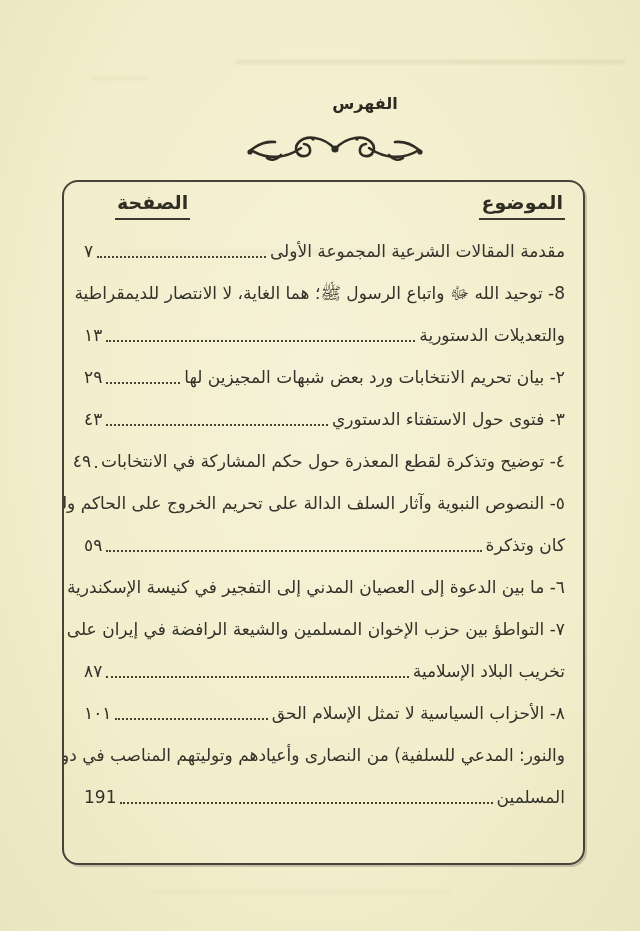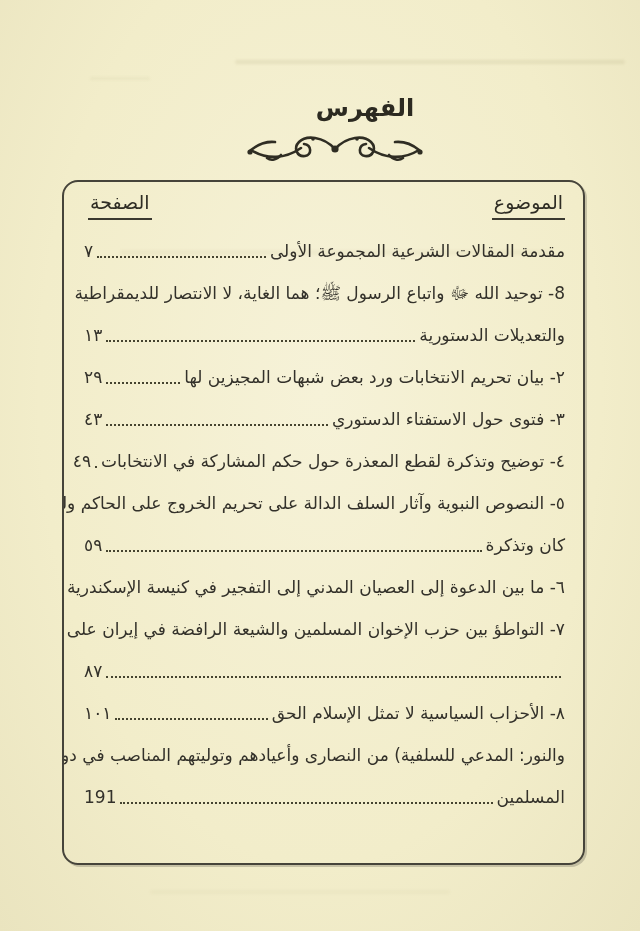--- a/index.html
+++ b/index.html
@@ -15,37 +15,37 @@
   }
   
   .artifact { position:absolute; background:rgba(150,140,95,0.14); filter:blur(1.5px); border-radius:3px; }
   .a1 { left:235px; top:60px;  width:390px; height:4px; }
   .a2 { left:120px; top:250px; width:430px; height:5px; opacity:.5; }
   .a3 { left:90px;  top:77px;  width:60px;  height:3px; opacity:.6; }
   .a4 { left:150px; top:890px; width:300px; height:4px; opacity:.4; }
 
   .title {
     position:absolute; top:94px; left:230px; width:270px;
-    text-align:center; font-size:24px; font-weight:bold; color:#2c2a21;
+    text-align:center; font-size:16px; font-weight:bold; color:#2c2a21;
     letter-spacing:0.5px;
   }
   .ornament { position:absolute; top:131px; left:243px; width:184px; height:36px; }
 
   .toc-box {
     position:absolute; left:62px; top:180px; width:523px; height:685px;
     border:2px solid #46443a; border-radius:16px;
     box-shadow: 2px 2px 0 rgba(70,68,58,0.25);
   }
   .toc-header {
     display:flex; justify-content:space-between;
     padding:9px 18px 0 24px; height:46px;
   }
   .hdr {
-    font-size:19px; font-weight:normal; color:#2f2d24;
-    border-bottom:2px solid #3b3930; padding:0 2px 5px 2px; height:fit-content;
+    font-size:19px; font-weight:bold; color:#2f2d24;
+    border-bottom:2px solid #3b3930; padding:0 2px 5px 2px; height:fit-content;margin-left:27px;
   }
   .entries { position:absolute; top:48px; left:0; right:0; }
   .tline {
     height:42px; line-height:42px;
     padding:0 18px 0 20px;
     font-size:17px; color:#33312a;
     white-space:nowrap; overflow:hidden;
   }
   .tline.full { text-align:justify; text-align-last:justify; }
   .tline.last { display:flex; }
@@ -121,20 +121,21 @@
           <span class="txt">كان وتذكرة</span>
           <span class="dots"></span>
           <span class="pg">٥٩</span>
         </div>
         <div class="tline last">
           <span class="txt">٦- ما بين الدعوة إلى العصيان المدني إلى التفجير في كنيسة الإسكندرية</span>
           <span class="dots"></span>
         </div>
         <div class="tline full">٧- التواطؤ بين حزب الإخوان المسلمين والشيعة الرافضة في إيران على</div>
         <div class="tline last">
+          <span class="txt">تخريب البلاد الإسلامية</span>
           <span class="dots"></span>
           <span class="pg">٨٧</span>
         </div>
         <div class="tline last">
           <span class="txt">٨- الأحزاب السياسية لا تمثل الإسلام الحق</span>
           <span class="dots"></span>
           <span class="pg">١٠١</span>
         </div>
         <div class="tline full">والنور: المدعي للسلفية) من النصارى وأعيادهم وتوليتهم المناصب في دولة</div>
         <div class="tline last">

